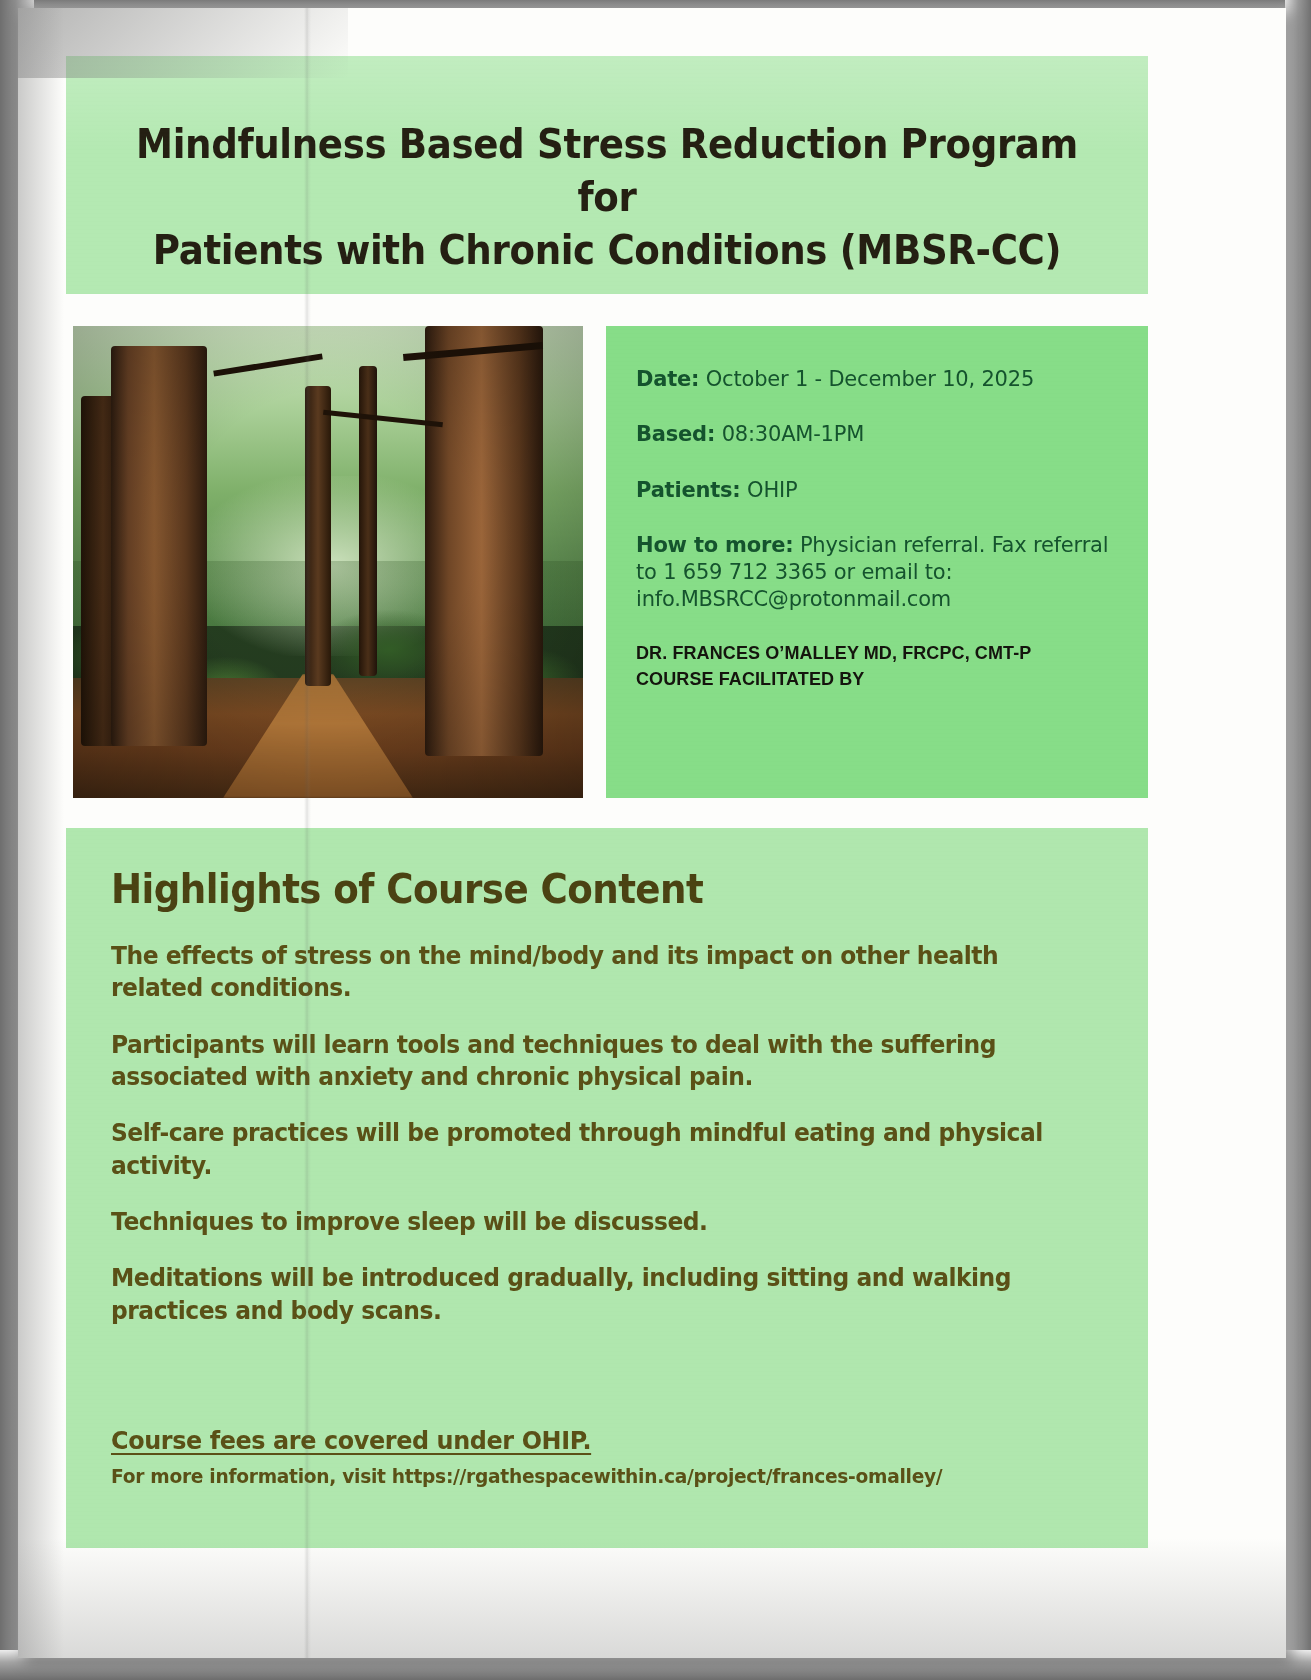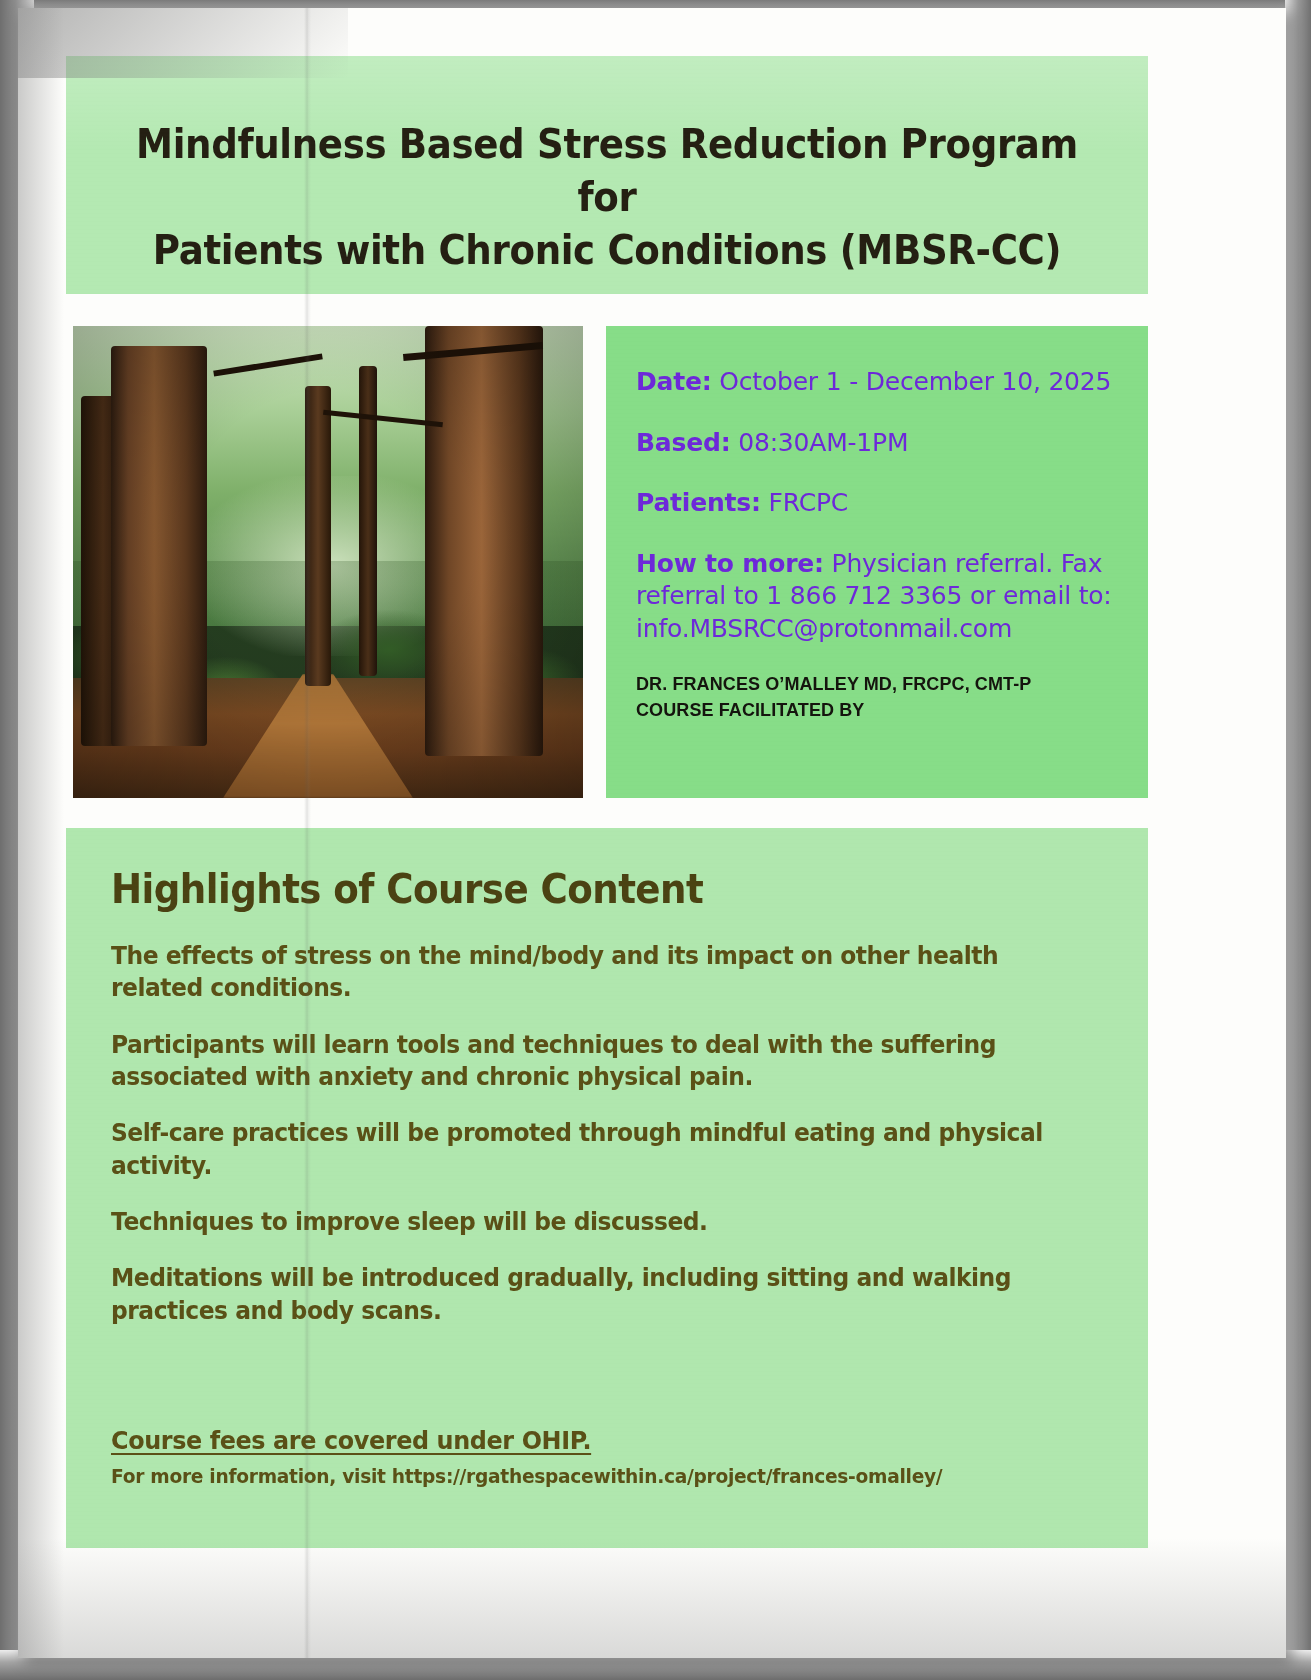--- a/index.html
+++ b/index.html
@@ -88,21 +88,21 @@
   .br1{left:140px;top:36px;width:110px;height:6px;transform:rotate(-9deg);}
   .br2{left:250px;top:90px;width:120px;height:5px;transform:rotate(6deg);}
   .br3{left:330px;top:22px;width:140px;height:7px;transform:rotate(-5deg);}
   .photo-vig{position:absolute;inset:0;
     background:radial-gradient(ellipse at 50% 45%, rgba(0,0,0,0) 40%, rgba(0,0,0,.30) 100%);}
 
   
   .info-panel{position:absolute;left:588px;top:318px;width:542px;height:472px;
     background:#87dd88;}
   .info-inner{position:absolute;left:30px;top:40px;width:498px;}
-  .info-line{font-family:"DejaVu Sans",sans-serif;font-size:25px;color:#6d28d9;
+  .info-line{font-family:"DejaVu Sans",sans-serif;font-size:21px;color:#14532d;
     line-height:1.30;margin-bottom:28px;letter-spacing:-0.2px;}
   .info-line b{font-weight:700;}
   .info-line.tight{margin-bottom:26px;}
   .facil{font-family:"Liberation Sans",sans-serif;font-weight:700;
     font-size:18px;line-height:1.45;color:#14140d;letter-spacing:.1px;}
 
   
   .content-panel{position:absolute;left:48px;top:820px;width:1082px;height:720px;
     background:#b0e7ae;}
   .ct-heading{position:absolute;left:45px;top:38px;
@@ -172,26 +172,26 @@
           <span>October 1 - December 10, 2025</span>
         </div>
 
         <div class="info-line">
           <b>Based:</b>
           <span>08:30AM-1PM</span>
         </div>
 
         <div class="info-line">
           <b>Patients:</b>
-          <span>FRCPC</span>
+          <span>OHIP</span>
         </div>
 
         <div class="info-line tight">
           <b>How to more:</b>
-          <span>Physician referral. Fax referral to 1 866 712 3365 or email to: info.MBSRCC@protonmail.com</span>
+          <span>Physician referral. Fax referral to 1 659 712 3365 or email to: info.MBSRCC@protonmail.com</span>
         </div>
 
         <div class="facil">
           <div>DR. FRANCES O’MALLEY MD, FRCPC, CMT-P</div>
           <div>COURSE FACILITATED BY</div>
         </div>
 
       </div>
       <div class="grain"></div>
     </div>

